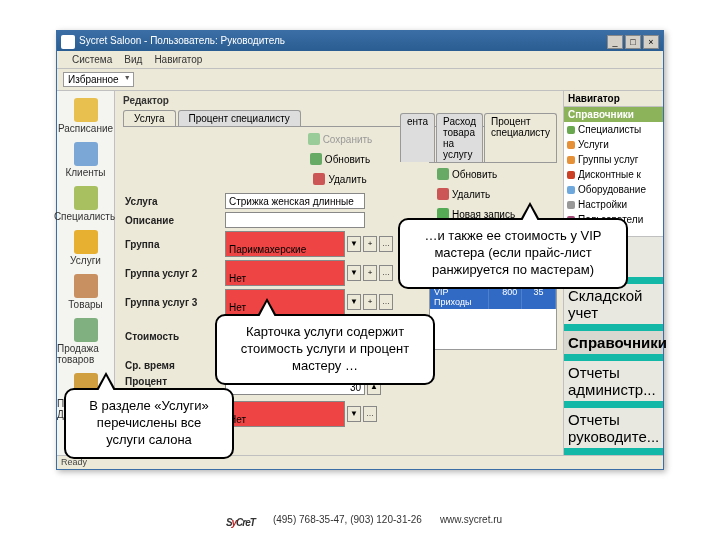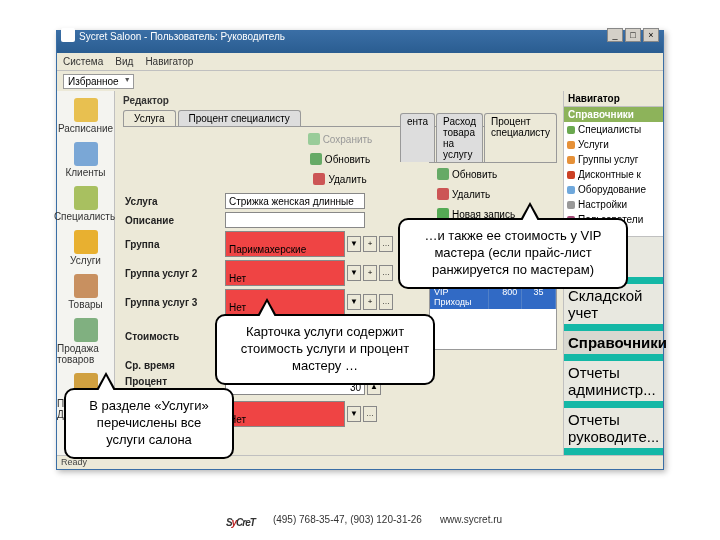--- a/index.html
+++ b/index.html
@@ -1,22 +1,22 @@
 <!DOCTYPE html>
 <html><head>
 <meta charset="utf-8">
 <style>
   * { box-sizing: border-box; margin: 0; padding: 0; font-family: Tahoma, Arial, sans-serif; font-size: 10px; }
   body { background: #fff; width: 720px; height: 540px; position: relative; overflow: hidden; }
   .screenshot { position: absolute; left: 56px; top: 30px; width: 608px; height: 440px; border: 1px solid #3a6ea5; background: #ece9d8; box-shadow: 2px 2px 6px rgba(0,0,0,.3); }
-  .titlebar { height: 20px; background: linear-gradient(#3a6ea5,#2a5d91); color: #fff; display: flex; align-items: flex-end; padding: 11px 4px; font-size: 10px; }
+  .titlebar { height: 20px; background: linear-gradient(#3a6ea5,#2a5d91); color: #fff; display: flex; align-items: flex-start; padding: 4px 4px; font-size: 10px; }
   .titlebar .t-icon { width: 14px; height: 14px; background: #fff; border-radius: 2px; margin-right: 4px; }
   .titlebar-btns { margin-left: auto; display: flex; gap: 2px; }
   .titlebar-btns div { width: 16px; height: 14px; background: #d4d0c8; border: 1px solid #888; font-size: 9px; text-align: center; line-height: 12px; color: #000; }
-  .menubar { height: 18px; background: #ece9d8; border-bottom: 1px solid #c0c0c0; display: flex; align-items: center; gap: 12px; padding: 0 6px; font-size: 10px; color: #333; }
+  .menubar { height: 18px; background: #ece9d8; border-bottom: 1px solid #c0c0c0; display: flex; align-items: center; gap: 12px; padding: 0 15px; font-size: 10px; color: #333; }
   .toolbar { height: 22px; background: #ece9d8; border-bottom: 1px solid #c0c0c0; display: flex; align-items: center; padding: 0 6px; }
   .toolbar .dd { background: #fff; border: 1px solid #999; padding: 1px 14px 1px 4px; font-size: 10px; position: relative; }
   .toolbar .dd::after { content: "▼"; position: absolute; right: 2px; font-size: 7px; color: #555; }
   .main { position: absolute; top: 60px; bottom: 14px; left: 0; right: 0; display: flex; }
   .left-rail { width: 58px; background: #f4f4f0; border-right: 1px solid #c0c0c0; padding: 4px 0; display: flex; flex-direction: column; gap: 2px; }
   .rail-item { display: flex; flex-direction: column; align-items: center; padding: 3px 0; font-size: 9px; color: #333; cursor: pointer; }
   .rail-item .ricon { width: 24px; height: 24px; border-radius: 3px; margin-bottom: 1px; }
   .center { flex: 1; background: #ece9d8; position: relative; overflow: hidden; }
   .editor-panel { position: absolute; left: 4px; top: 2px; right: 2px; height: 280px; background: #ece9d8; }
   .ed-title { font-weight: bold; font-size: 10px; padding: 2px 4px; color: #333; }

